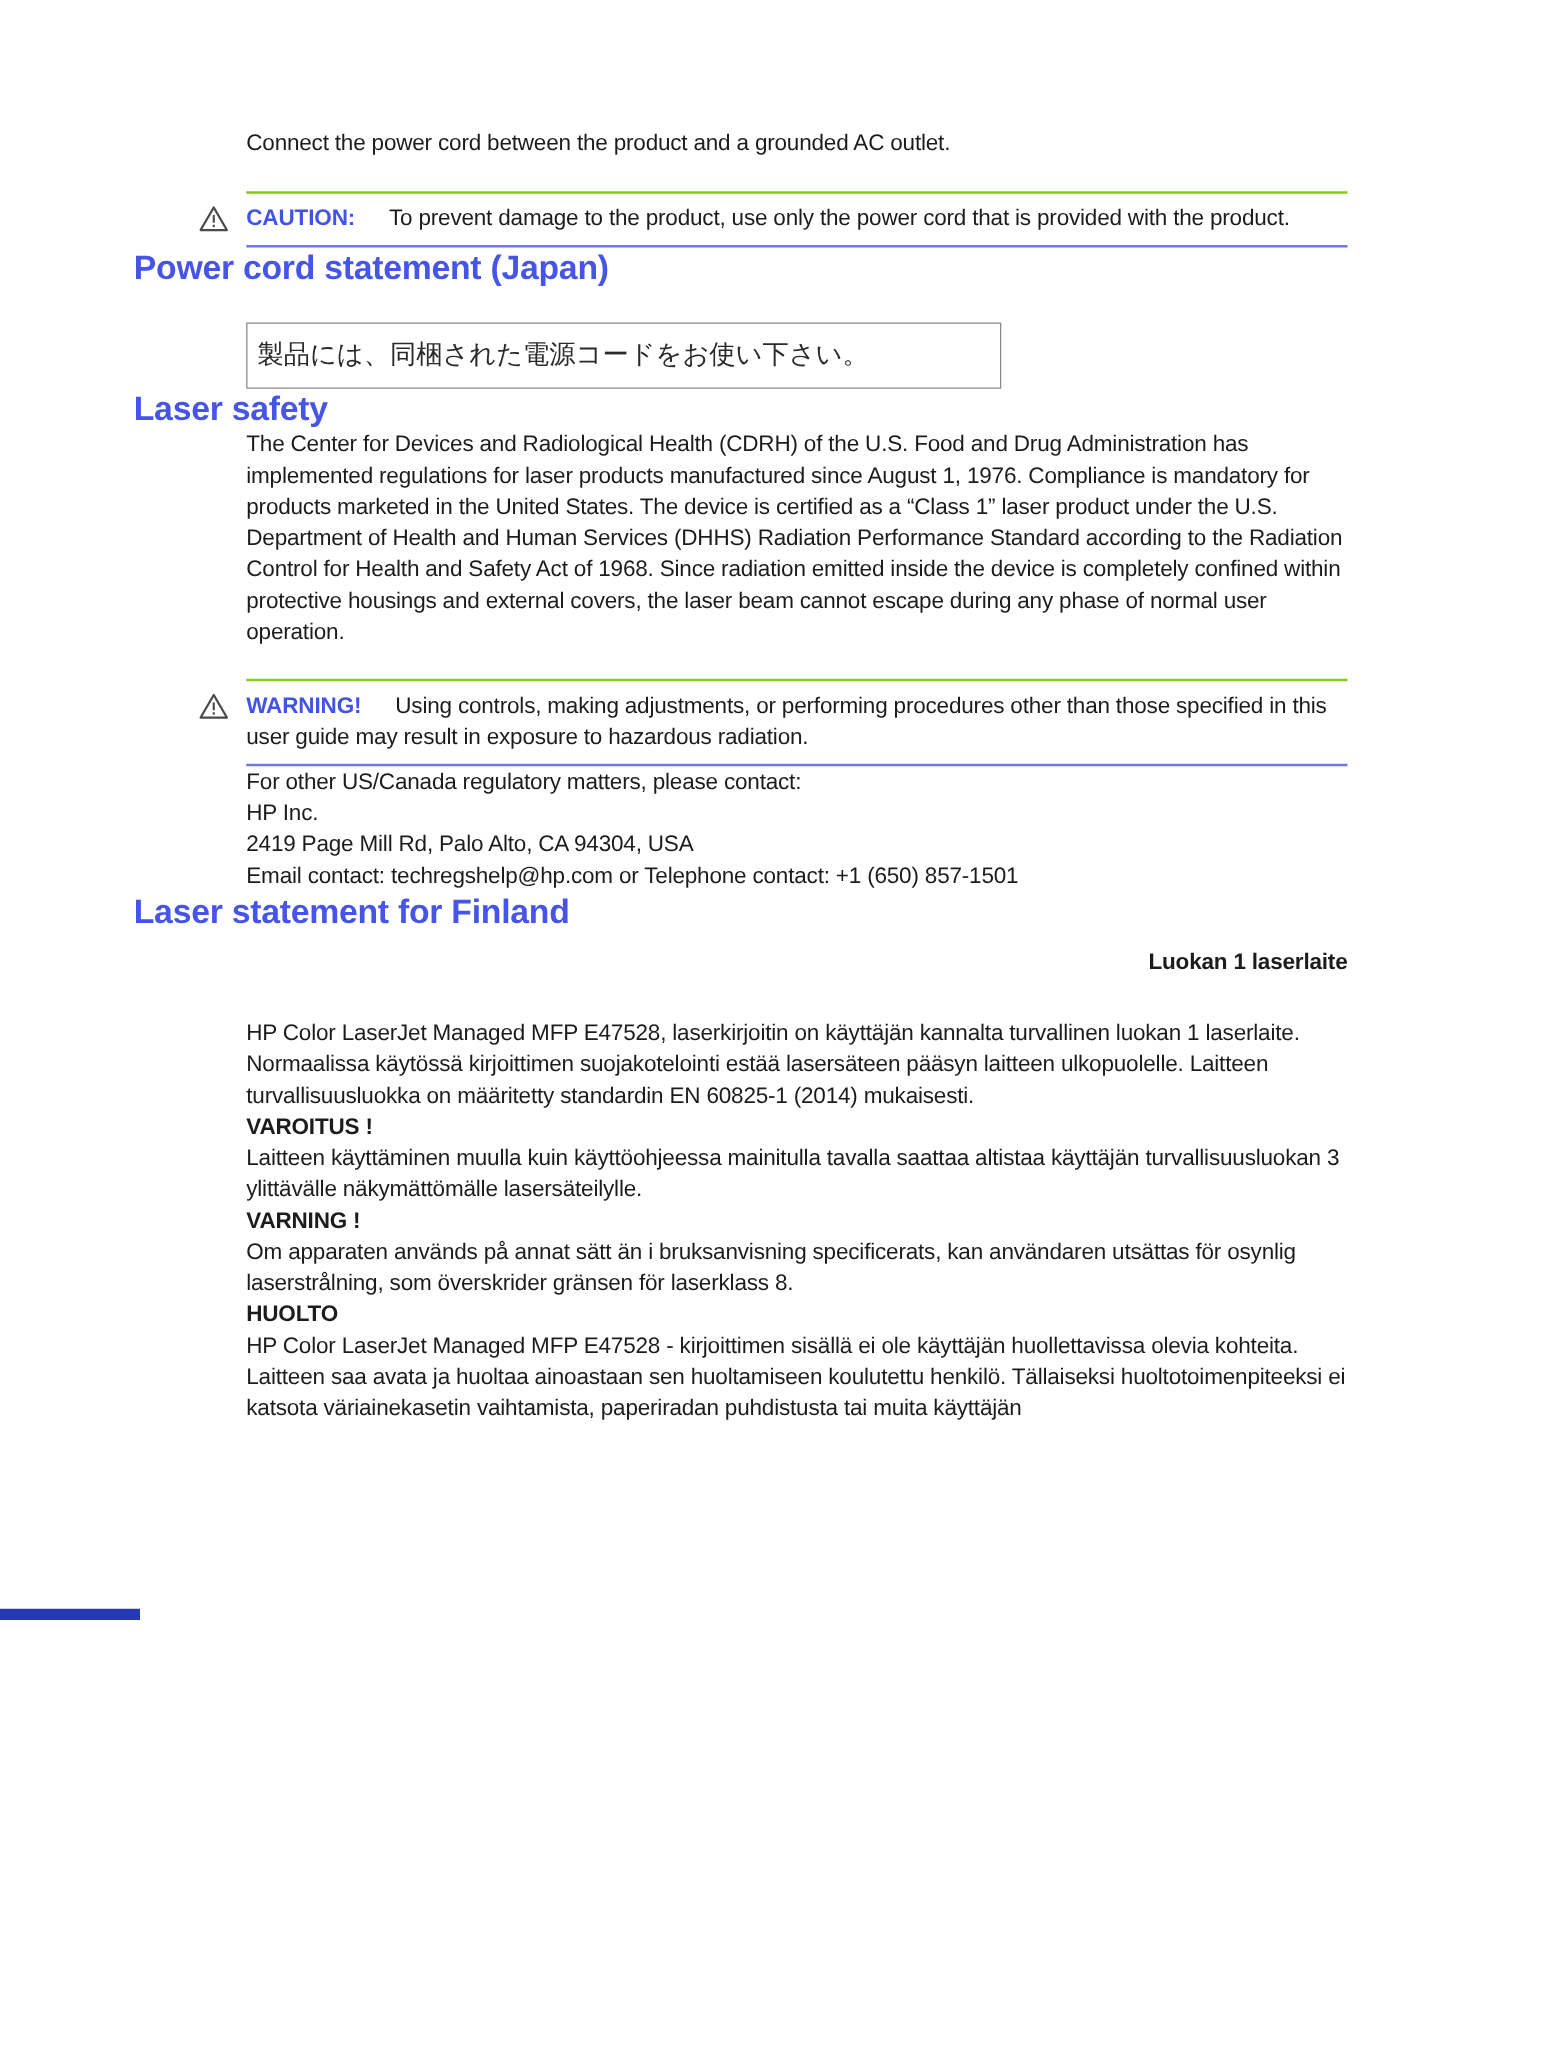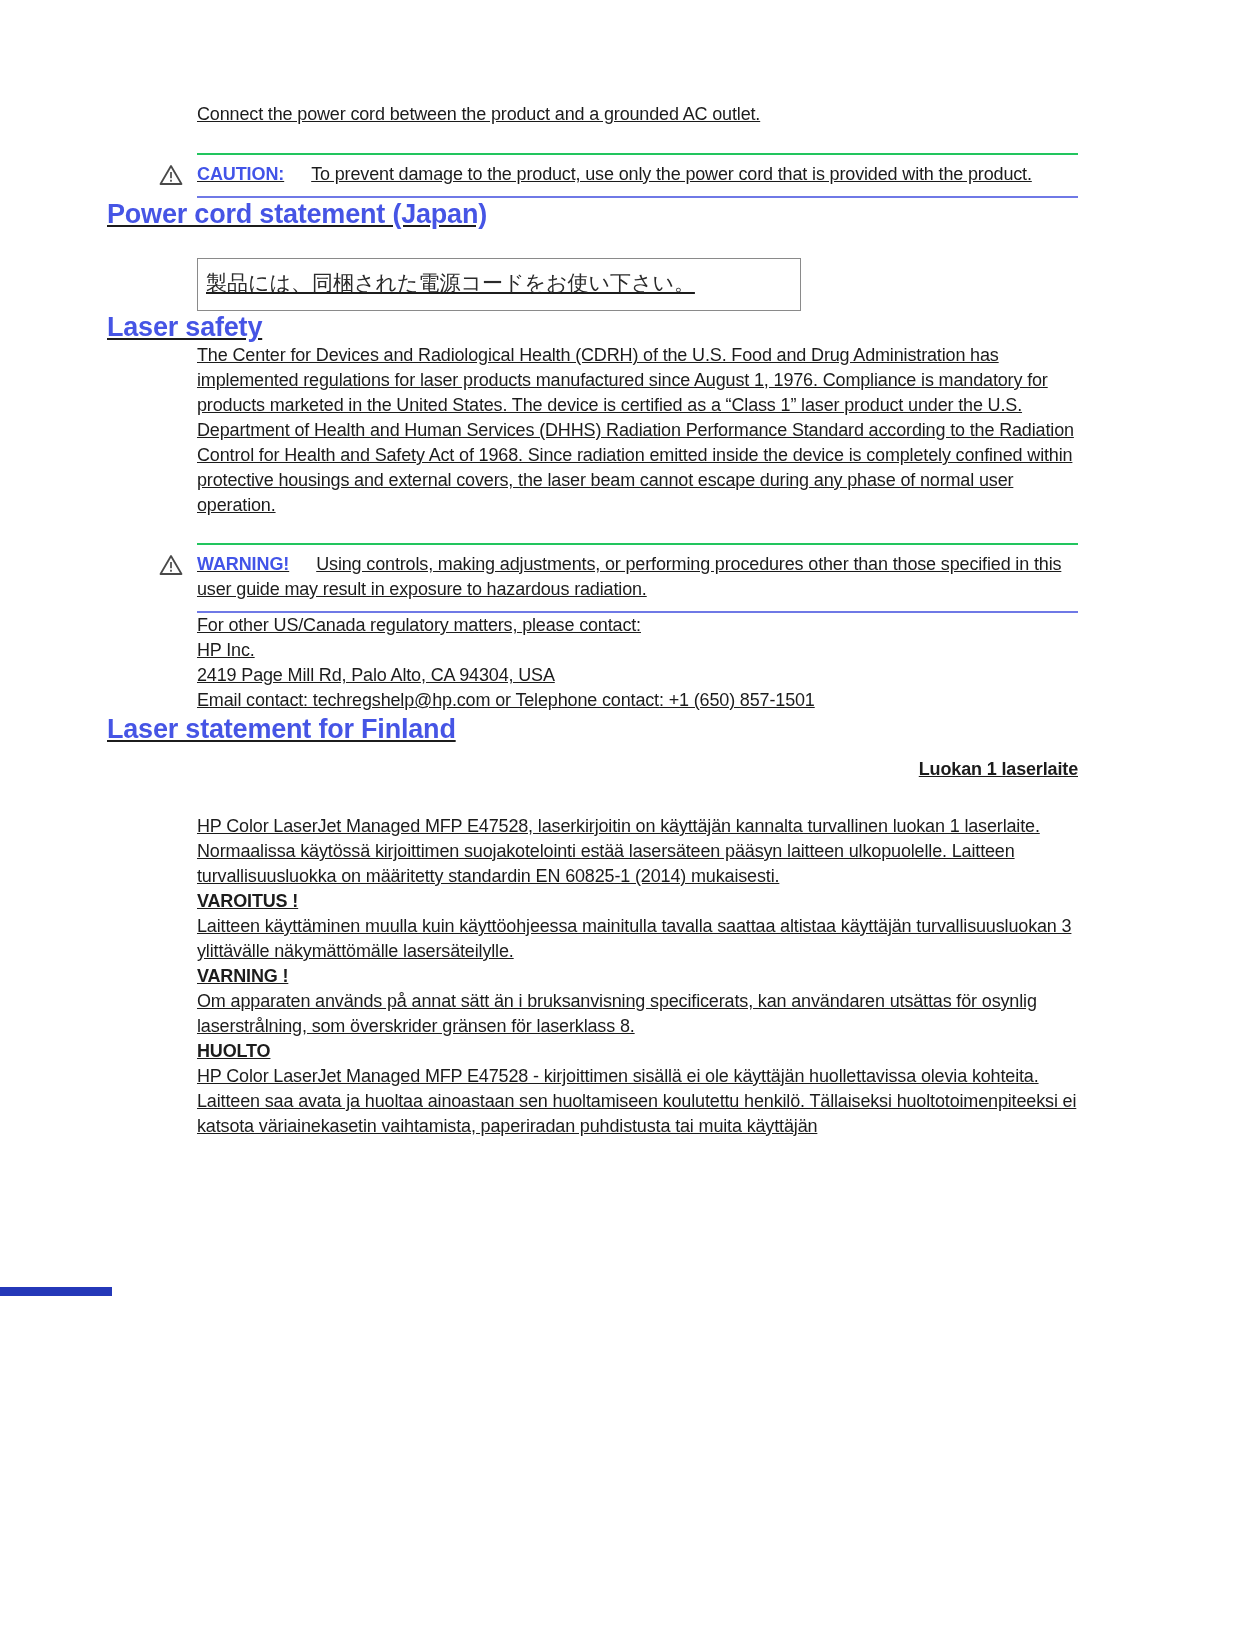--- a/index.html
+++ b/index.html
@@ -5,21 +5,20 @@
   html,body{margin:0;padding:0;background:#ffffff;}
   .page{
     position:relative;
     width:1240px;height:1296px;
     background:#ffffff;
     box-sizing:border-box;
     padding:102px 162px 0 197px;
     font-family:"Liberation Sans", sans-serif;
     color:#1c1c1c;
     overflow:hidden;
-    text-decoration:underline;
   }
   p.body{
     margin:0;
     font-size:18px;
     line-height:25px;
     letter-spacing:-0.15px;
     color:#1c1c1c;
   }
   h2.sec{
     margin:0 0 0 -90px;
@@ -28,21 +27,21 @@
     font-weight:700;
     letter-spacing:-0.2px;
     color:#4655e5;
   }
   .h2-japan{margin-top:20px;}
   .h2-laser{margin-top:24px;}
   .h2-finland{margin-top:18px;}
   .note{
     position:relative;
     margin-top:26px;
-    border-top:2px solid #22c55e;
+    border-top:2px solid #84cc16;
     border-bottom:2px solid #6f79e6;
     padding:7px 0 9px 0;
   }
   .note.warning{margin-top:25px;}
   .note-icon{
     position:absolute;
     left:-38px;top:9px;
     width:24px;height:22px;
     display:inline-block;
   }

